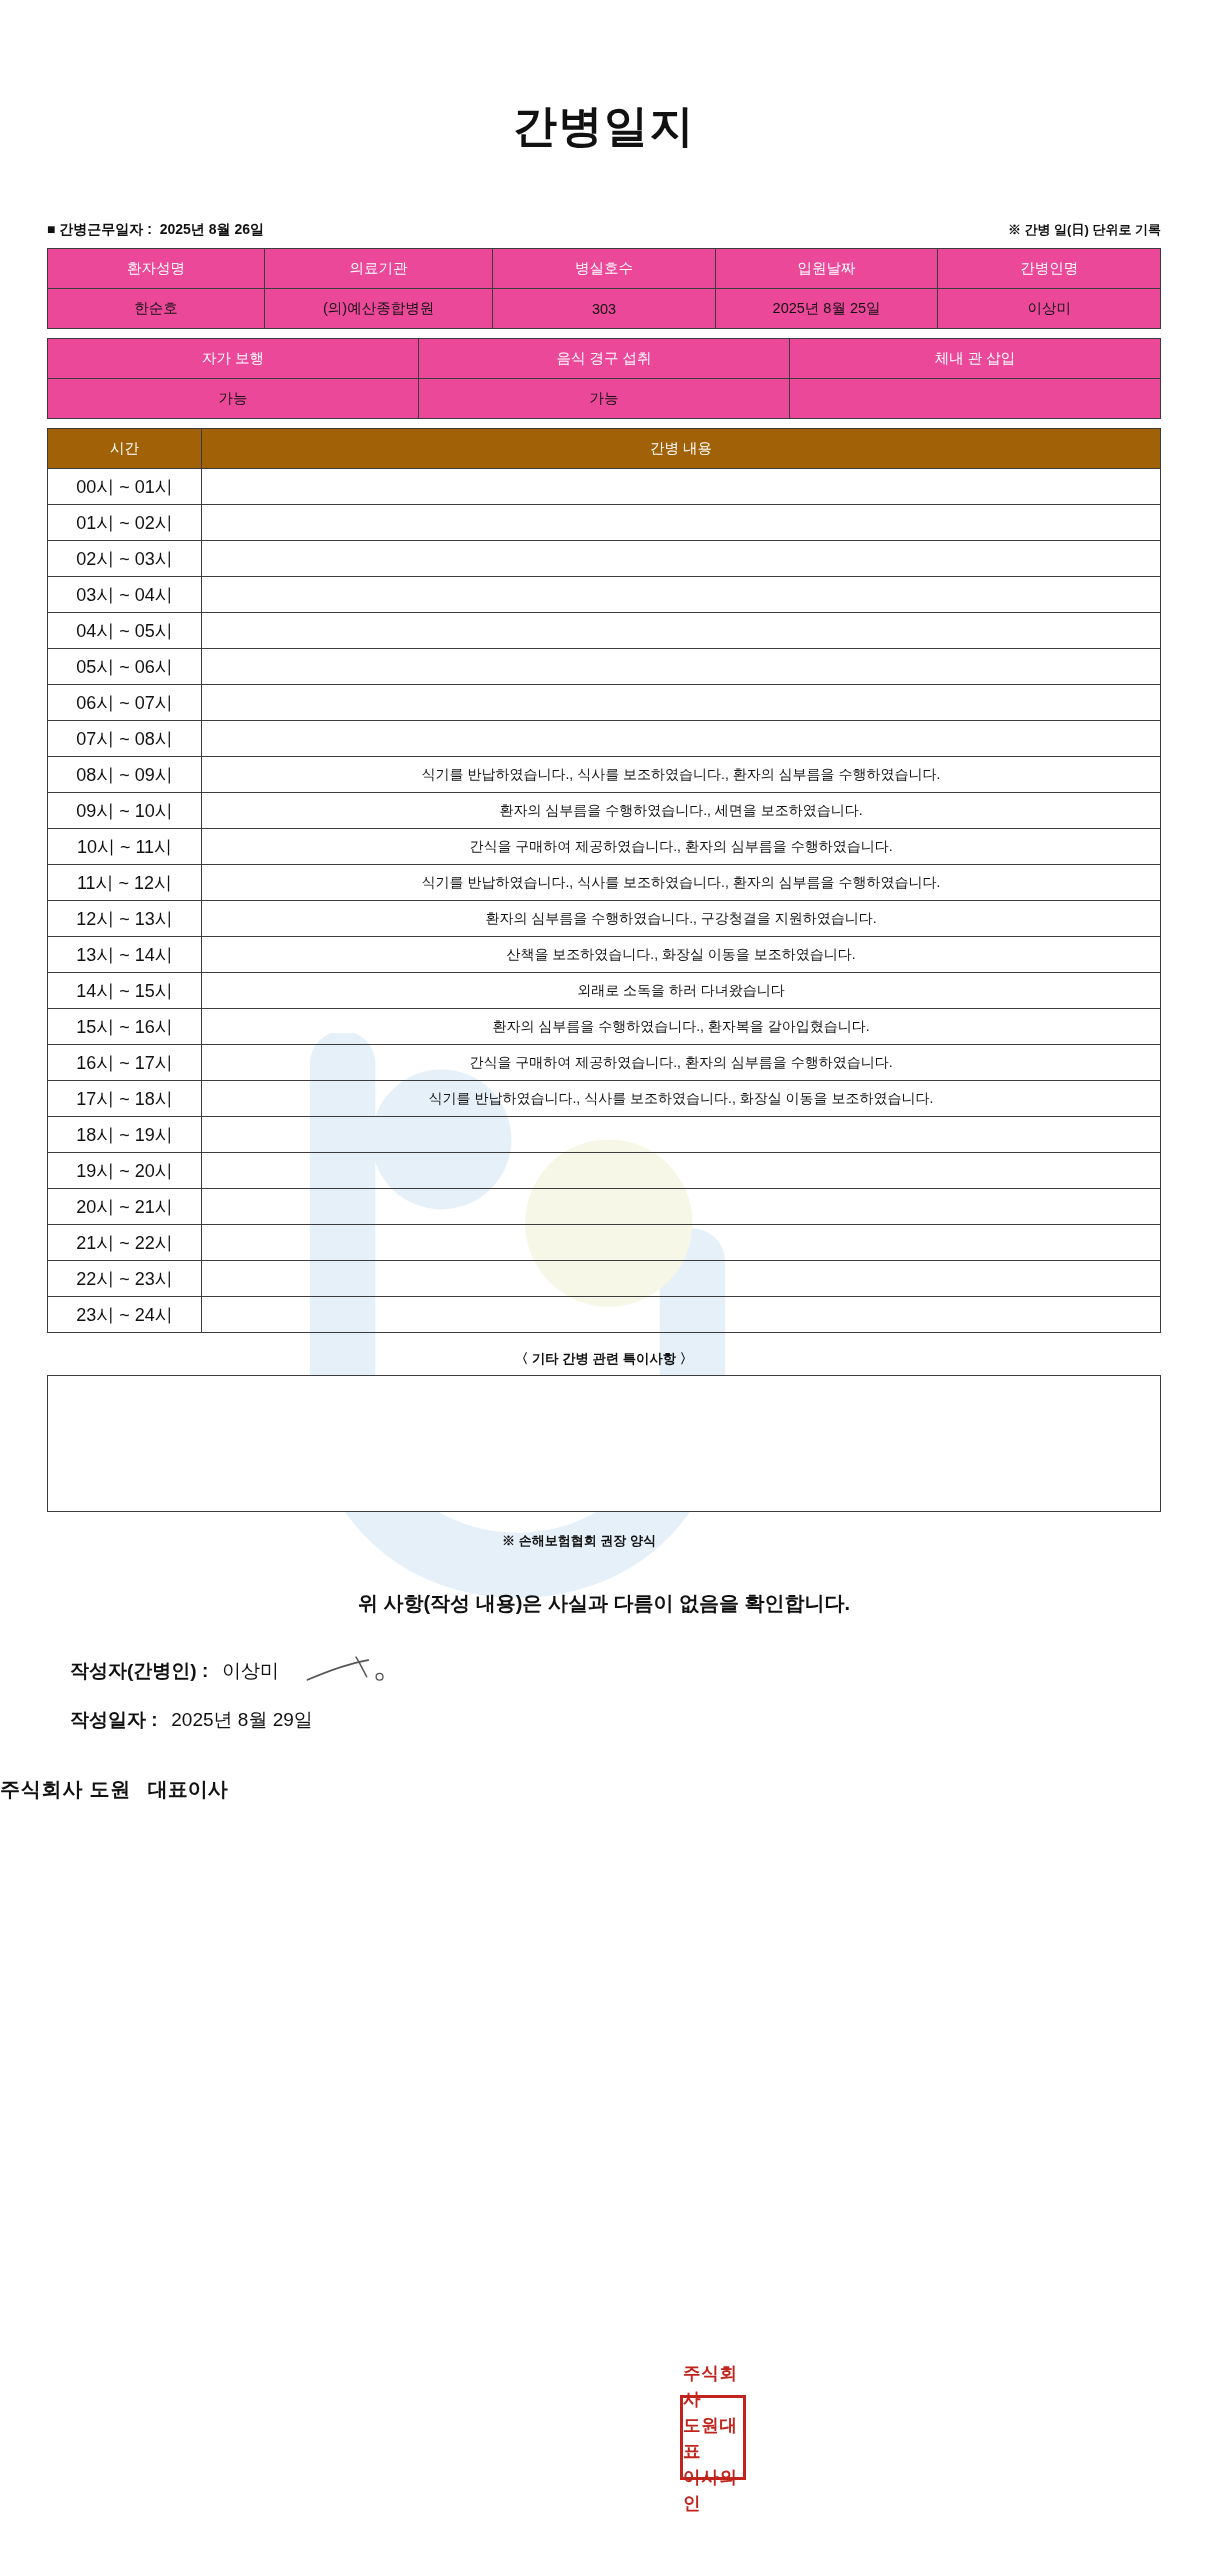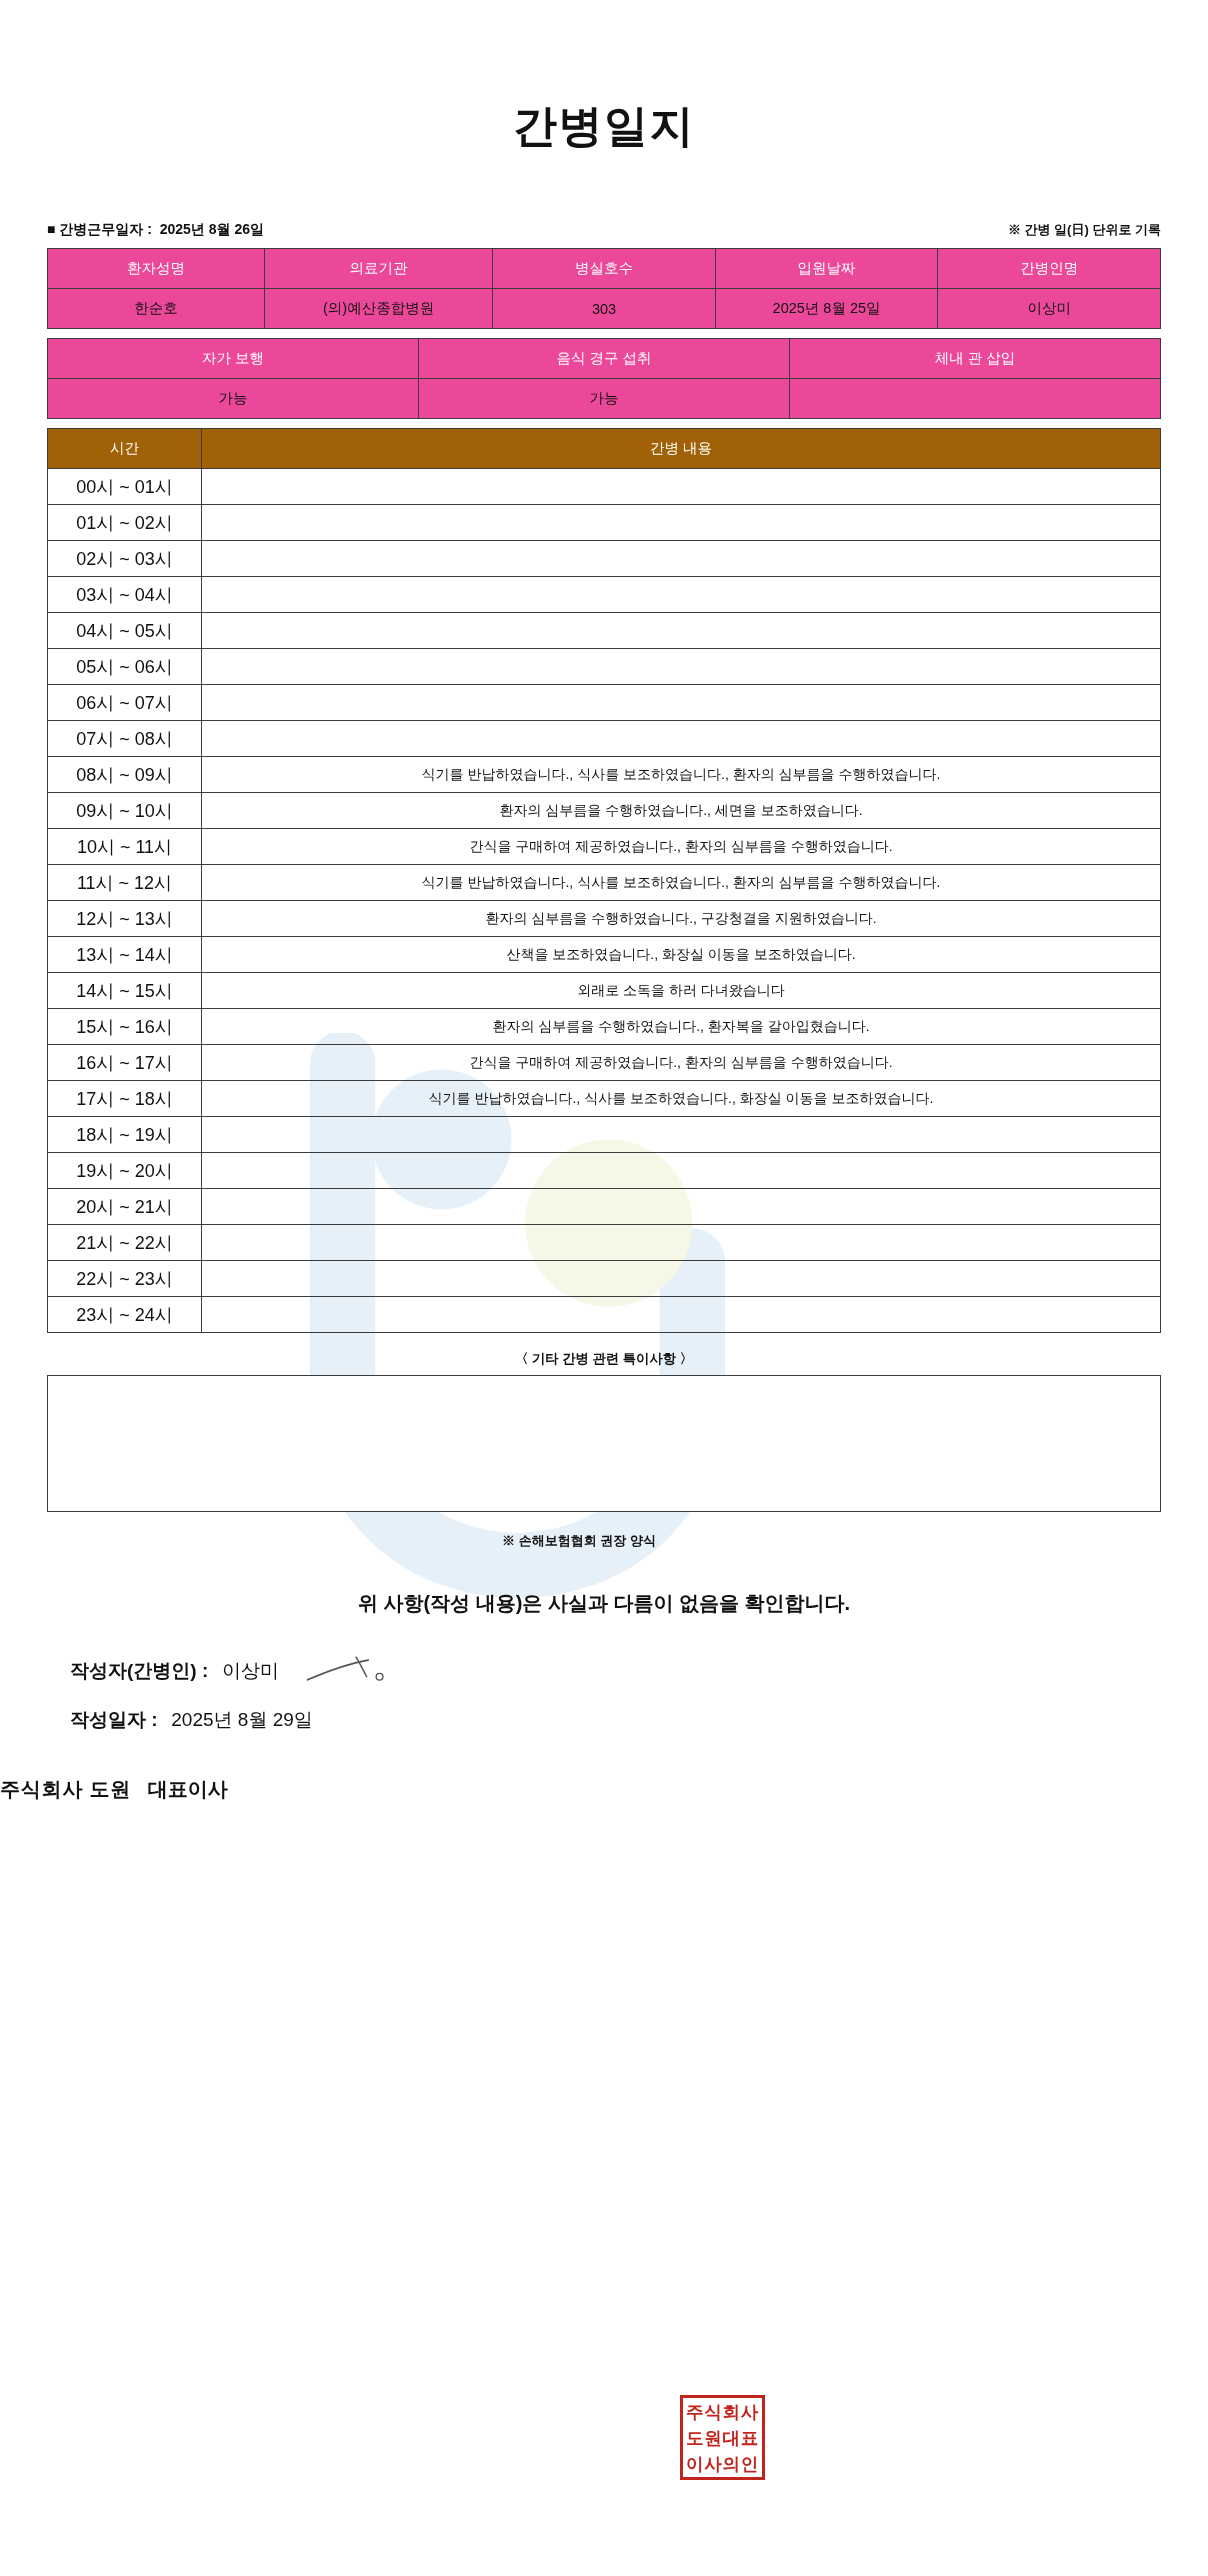--- a/index.html
+++ b/index.html
@@ -170,21 +170,21 @@
     font-weight: bold;
     margin-top: 43px;
     position: relative;
   }
   .company .cname { letter-spacing: 0.8px; }
 
   .seal {
     position: absolute;
     left: 680px;
     top: 2298px;
-    width: 85px;
+    width: 66px;
     height: 85px;
     border: 3px solid #c0241d;
     color: #c0241d;
     font-weight: bold;
     font-size: 17.5px;
     line-height: 26px;
     letter-spacing: 0.8px;
     display: flex;
     flex-direction: column;
     justify-content: center;

